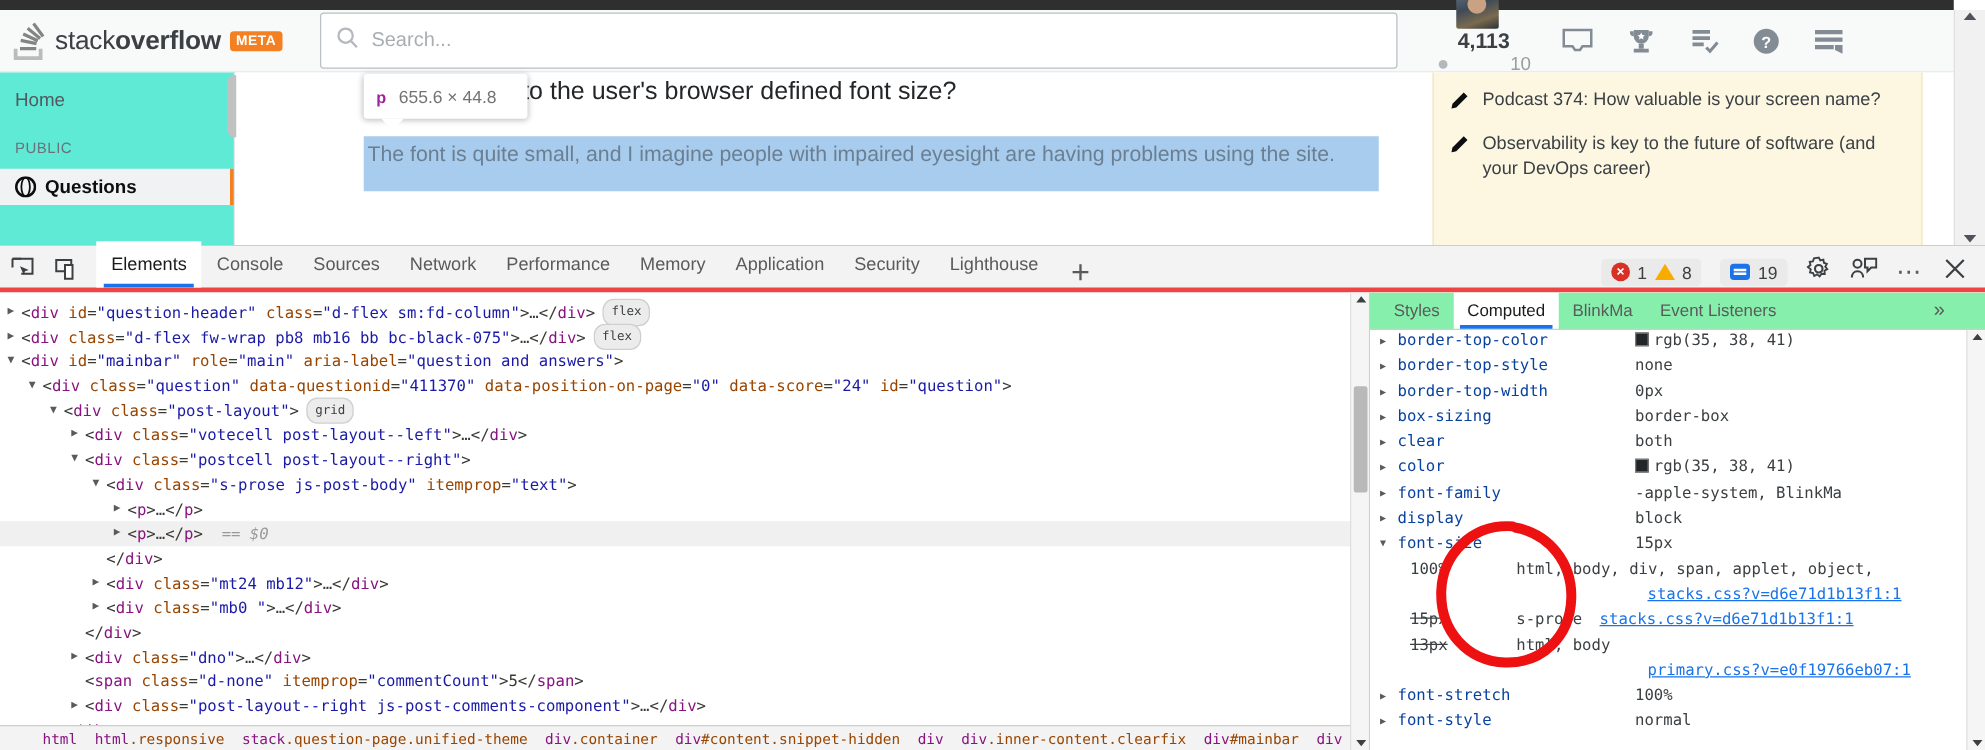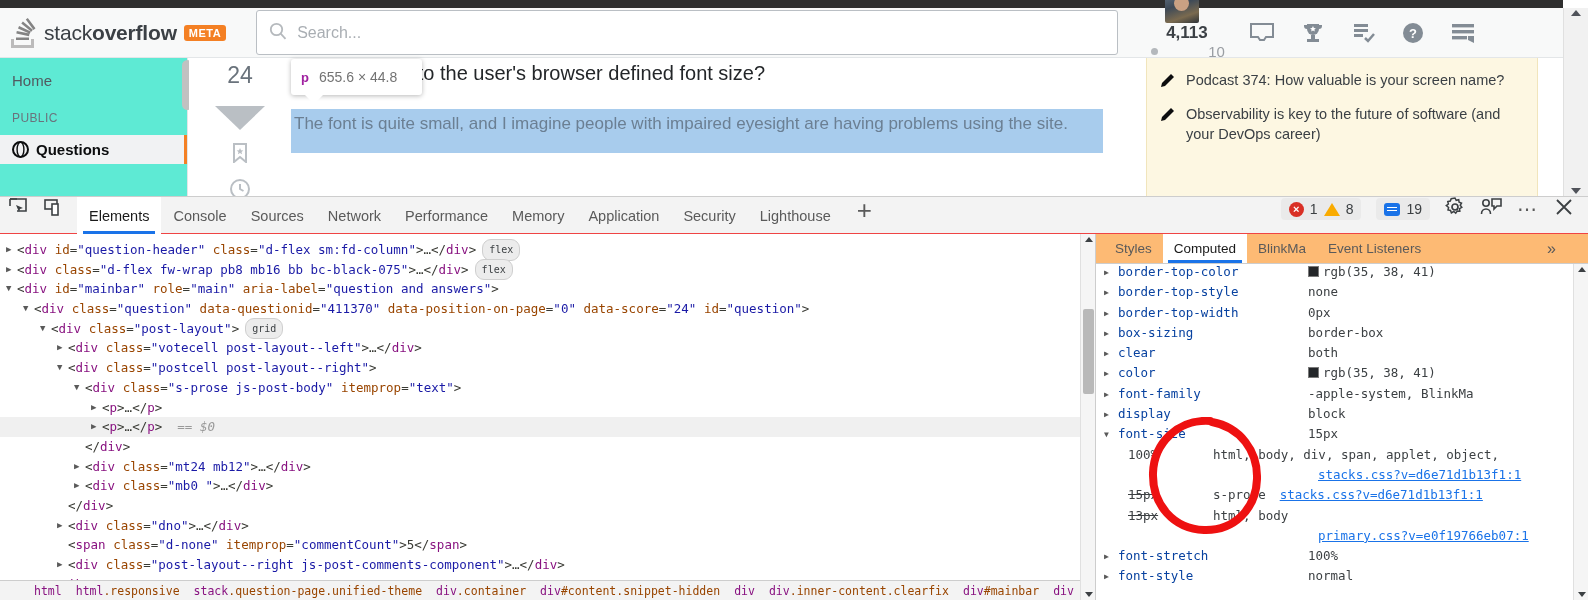--- a/index.html
+++ b/index.html
@@ -92,21 +92,21 @@
 
   
   .page-sb { position:absolute; right:0; top:8px; width:25px; height:188px; background:#f1f1f1; border-left:1px solid #e0e0e0; }
   .page-sb .up { position:absolute; top:2px; left:7px; width:0;height:0;border-left:5px solid transparent;border-right:5px solid transparent;border-bottom:6px solid #50535a; }
   .page-sb .dn { position:absolute; bottom:2px; left:7px; width:0;height:0;border-left:5px solid transparent;border-right:5px solid transparent;border-top:6px solid #50535a; }
   
   .inner-sb { position:absolute; left:182px; top:60px; width:11px; height:50px; background:#c1c1c1; border-radius:6px; }
 
   
   .devtools { position:absolute; left:0; top:196px; width:1588px; height:404px; background:#fff; border-top:1px solid #cdcdcd; }
-  .dt-toolbar { height:37px; display:flex; align-items:flex-start; border-bottom:1px solid #ef4444; background:#f3f3f3; }
+  .dt-toolbar { height:37px; display:flex; align-items:flex-end; border-bottom:4px solid #ef4444; background:#f3f3f3; }
   .dt-tool-icons { display:flex; align-items:center; gap:16px; padding:0 13px 0 8px; }
   .dt-tabs { display:flex; align-items:stretch; height:37px; }
   .dt-tab {
     display:flex; align-items:center; padding:0 12px; font-size:14.5px; color:#5a5a5a; white-space:nowrap;
     position:relative;
   }
   .dt-tab.active { color:#1a1a1a; background:#fff; }
   .dt-tab.active::after { content:""; position:absolute; left:6px; right:6px; bottom:0; height:3px; background:#1a73e8; }
   .dt-plus { font-size:26px; color:#5a5a5a; padding:0 14px; line-height:1; font-weight:300; }
   .dt-toolbar-right { margin-left:auto; display:flex; align-items:center; gap:15px; padding-right:14px; }
@@ -148,21 +148,21 @@
     position:absolute; left:0; bottom:0; right:15px; height:20px; background:#f3f3f3;
     border-top:1px solid #cdcdcd; display:flex; align-items:center; gap:14px;
     padding-left:34px; font-family:"DejaVu Sans Mono", monospace; font-size:11.5px; overflow:hidden;
   }
   .crumb { color:#881280; white-space:nowrap; }
   .crumb .cls { color:#994500; }
   .crumb .plain { color:#881280; }
 
   
   .style-pane { flex:1; position:relative; background:#fff; overflow:hidden; }
-  .sp-tabs { height:30px; display:flex; align-items:stretch; border-bottom:1px solid #cdcdcd; background:#fdba74; padding-left:8px; }
+  .sp-tabs { height:30px; display:flex; align-items:stretch; border-bottom:1px solid #cdcdcd; background:#86efac; padding-left:8px; }
   .sp-tab { display:flex; align-items:center; padding:0 11px; font-size:13.5px; color:#5a5a5a; position:relative; white-space:nowrap; }
   .sp-tab.active { color:#1a1a1a; background:#fff; }
   .sp-tab.active::after { content:""; position:absolute; left:5px; right:5px; bottom:0; height:3px; background:#1a73e8; }
   .sp-more { display:flex; align-items:center; padding:0 10px; font-size:16px; color:#5a5a5a; }
 
   .comp-list { position:absolute; left:0; top:30px; right:15px; bottom:0; overflow:hidden; font-family:"DejaVu Sans Mono", monospace; font-size:12.5px; }
   .comp-row { display:flex; align-items:flex-start; height:20.3px; padding-left:8px; }
   .cp-tw { width:14px; flex:0 0 auto; color:#5a5a5a; font-size:8px; padding-top:4px; }
   .cp-tw::before { content:"\25B6"; }
   .cp-tw.open::before { content:"\25BC"; }
@@ -272,36 +272,20 @@
         <svg width="17" height="17" viewBox="0 0 17 17">
             <circle cx="8.5" cy="8.5" r="7.5" fill="none" stroke="#0c0d0e" stroke-width="2"></circle>
             <ellipse cx="8.5" cy="8.5" rx="3.4" ry="7.5" fill="none" stroke="#0c0d0e" stroke-width="1.4"></ellipse>
           </svg>
         <span>Questions</span>
       </div>
     </div>
     <div class="inner-sb"></div>
 
     <div class="so-content">
-      <div class="votecell">
-        <div class="vote-count">24</div>
-        <div class="vote-arrow-down"></div>
-        <div class="bookmark-ico">
-          <svg width="16" height="20" viewBox="0 0 16 20">
-              <path d="M2 1h12v18l-6-5-6 5z" fill="none" stroke="#babfc4" stroke-width="2"></path>
-              <path d="M8 5l1 2.2 2.3.2-1.8 1.6.6 2.3L8 10.1l-2.1 1.2.6-2.3L4.7 7.4 7 7.2z" fill="#babfc4"></path>
-            </svg>
-        </div>
-        <div class="history-ico">
-          <svg width="20" height="20" viewBox="0 0 20 20">
-              <circle cx="10" cy="10" r="9" fill="none" stroke="#babfc4" stroke-width="2"></circle>
-              <path d="M10 5v5l3.5 2" fill="none" stroke="#babfc4" stroke-width="2"></path>
-            </svg>
-        </div>
-      </div>
       <div class="qtitle">st its font size to the user's browser defined font size?</div>
       <div class="qbody-hl">The font is quite small, and I imagine people with impaired eyesight are having problems using the site.</div>
     </div>
 
     <div class="dt-tooltip">
       <span class="tag">p</span>
       <span class="dim">655.6 × 44.8</span>
     </div>
 
     <div class="so-rightcol">

